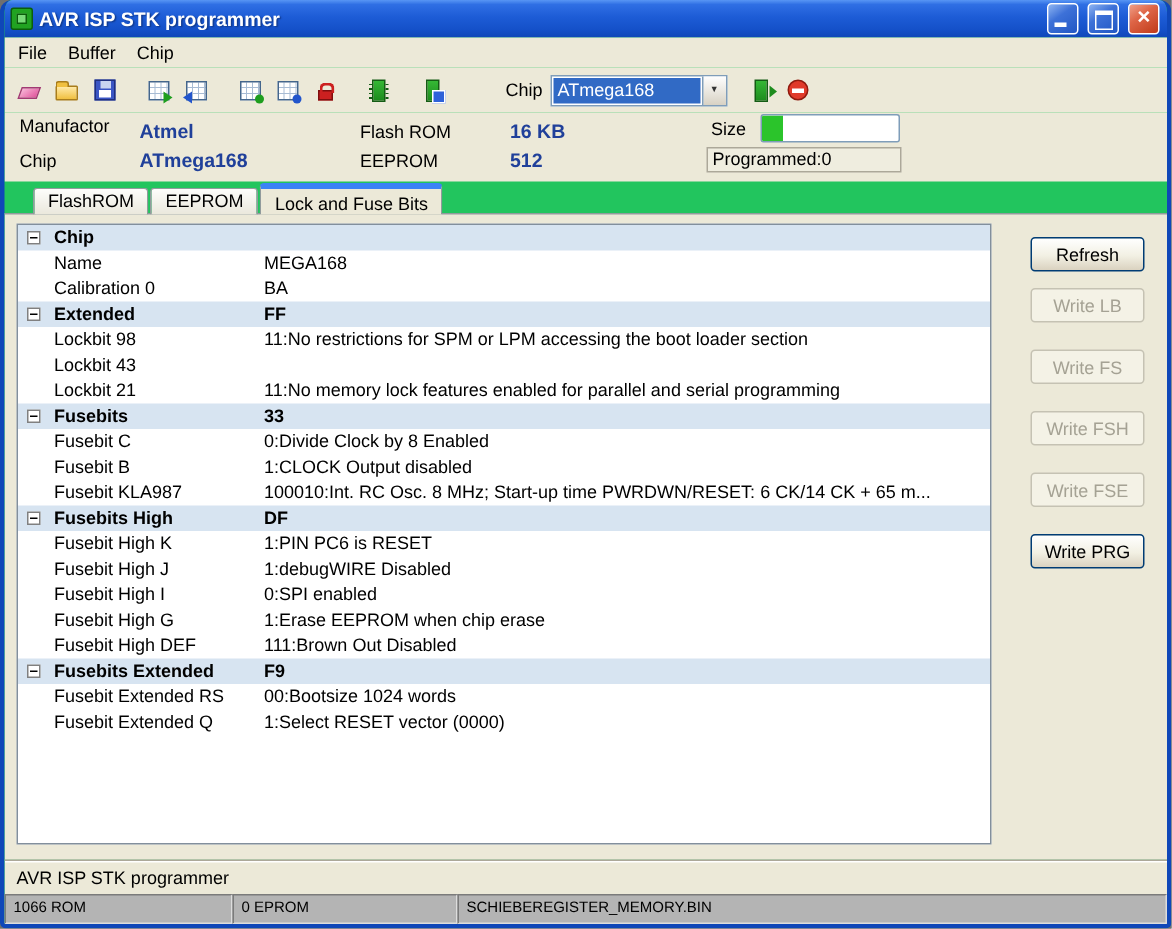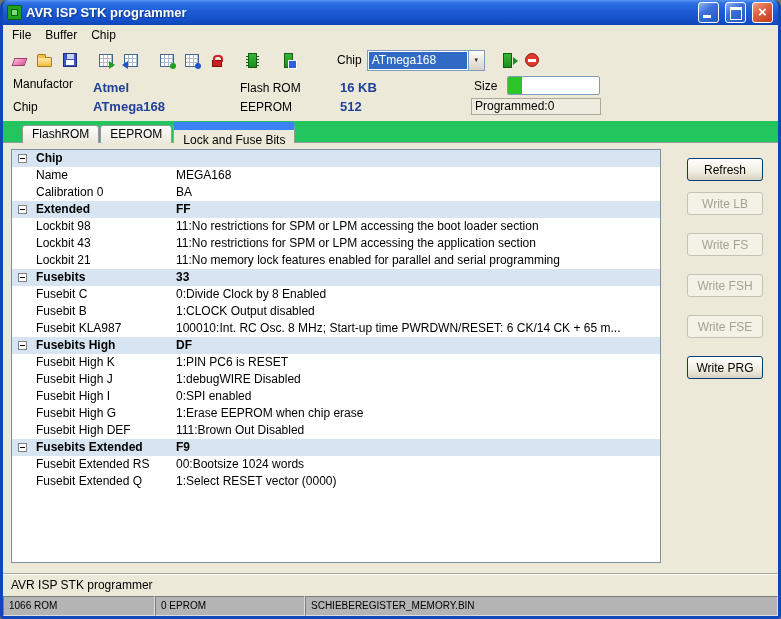--- a/index.html
+++ b/index.html
@@ -99,21 +99,21 @@
   .size-fill{height:100%;background:#2BC42B;}
   .programmed-box{position:absolute;left:468px;top:23px;width:130px;height:17px;
     background:#EFEDDF;border:1px solid #ACA899;font-size:12px;line-height:15px;padding-left:3px;}
 
   
   .tabstrip{height:22px;flex:none;display:flex;align-items:flex-end;padding-left:19px;
     position:relative;z-index:2;margin-bottom:-1px;}
   .tab{height:18px;padding:0 9px;background:linear-gradient(#FDFDFB,#EAE8DC);
     border:1px solid #919B9C;border-bottom:none;border-radius:3px 3px 0 0;margin-right:1px;
     font-size:12px;line-height:17px;color:#000;}
-  .tab.active{height:21px;line-height:20px;background:#ECE9D8;border-top:8px solid #3b82f6;
+  .tab.active{height:21px;line-height:20px;background:#ECE9D8;border-top:4px solid #3b82f6;
     position:relative;z-index:3;}
 
   
   .content{flex:1;display:flex;justify-content:space-between;padding:6px 8px 10px 8px;
     border-top:1px solid #919B9C;background:#ECE9D8;min-height:0;}
   .tree-panel{width:650px;background:#fff;border:1px solid #828F9C;overflow:hidden;}
   .trow{display:flex;height:17px;line-height:17px;font-size:12px;color:#000;}
   .trow.group{background:#D7E4F1;font-weight:bold;}
   .expander-cell{width:24px;flex:none;position:relative;}
   .expander{position:absolute;left:6px;top:4px;width:9px;height:9px;border:1px solid #808080;background:#fff;}
@@ -261,21 +261,20 @@
           <span class="tvalue">FF</span>
         </div>
         <div class="trow item">
           <span class="expander-cell"></span>
           <span class="tname">Lockbit 98</span>
           <span class="tvalue">11:No restrictions for SPM or LPM accessing the boot loader section</span>
         </div>
         <div class="trow item">
           <span class="expander-cell"></span>
           <span class="tname">Lockbit 43</span>
-          <span class="tvalue">11:No restrictions for SPM or LPM accessing the application section</span>
         </div>
         <div class="trow item">
           <span class="expander-cell"></span>
           <span class="tname">Lockbit 21</span>
           <span class="tvalue">11:No memory lock features enabled for parallel and serial programming</span>
         </div>
         <div class="trow group">
           <span class="expander-cell">
             <span class="expander"></span>
           </span>

